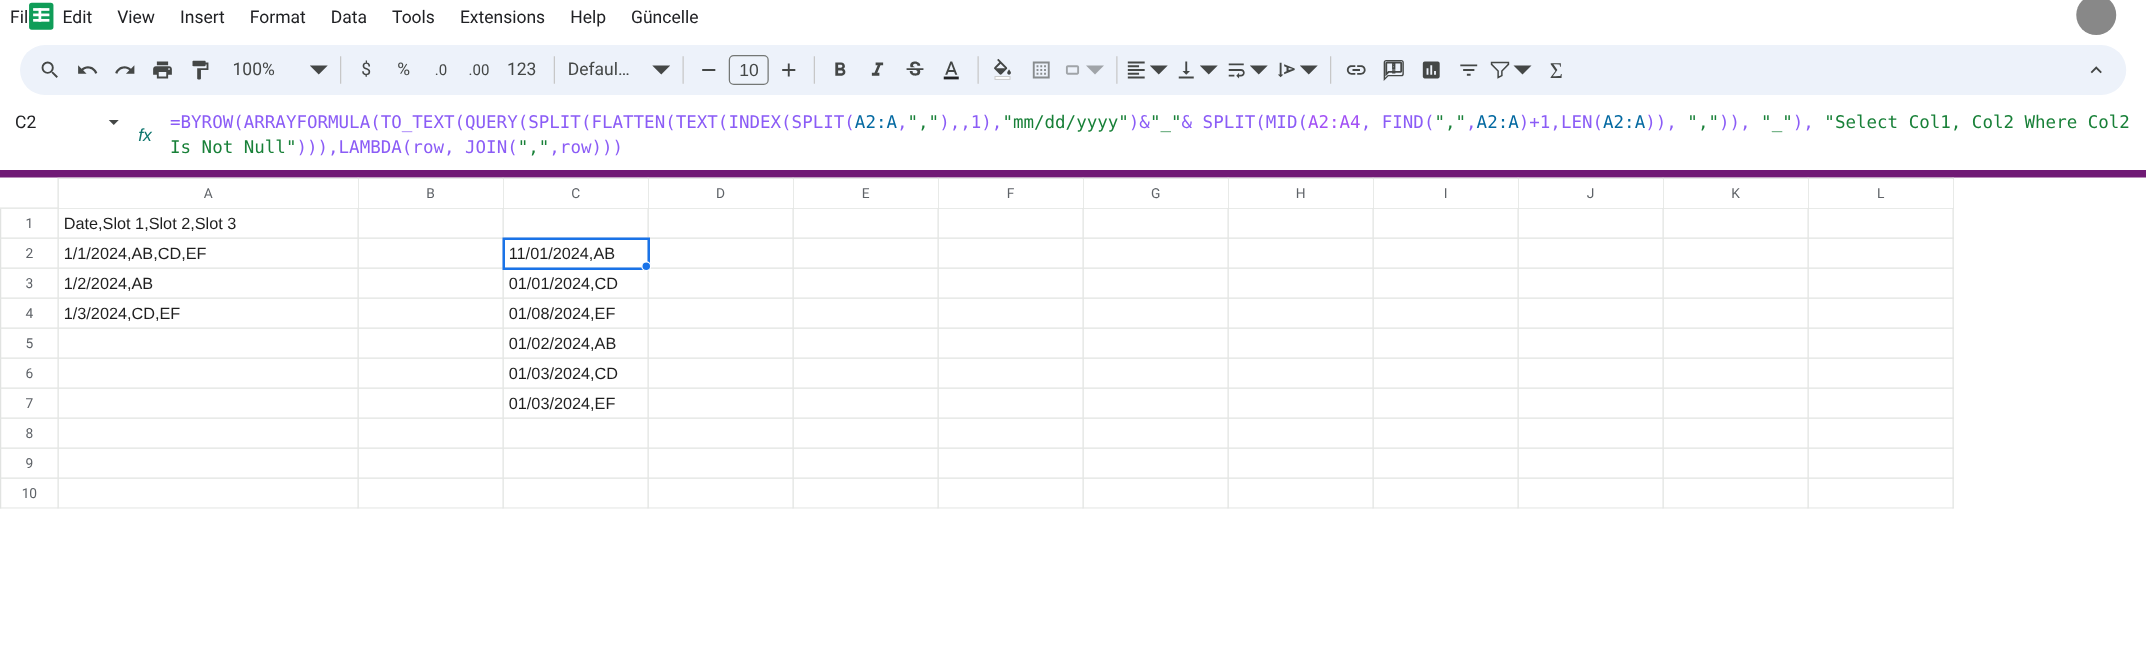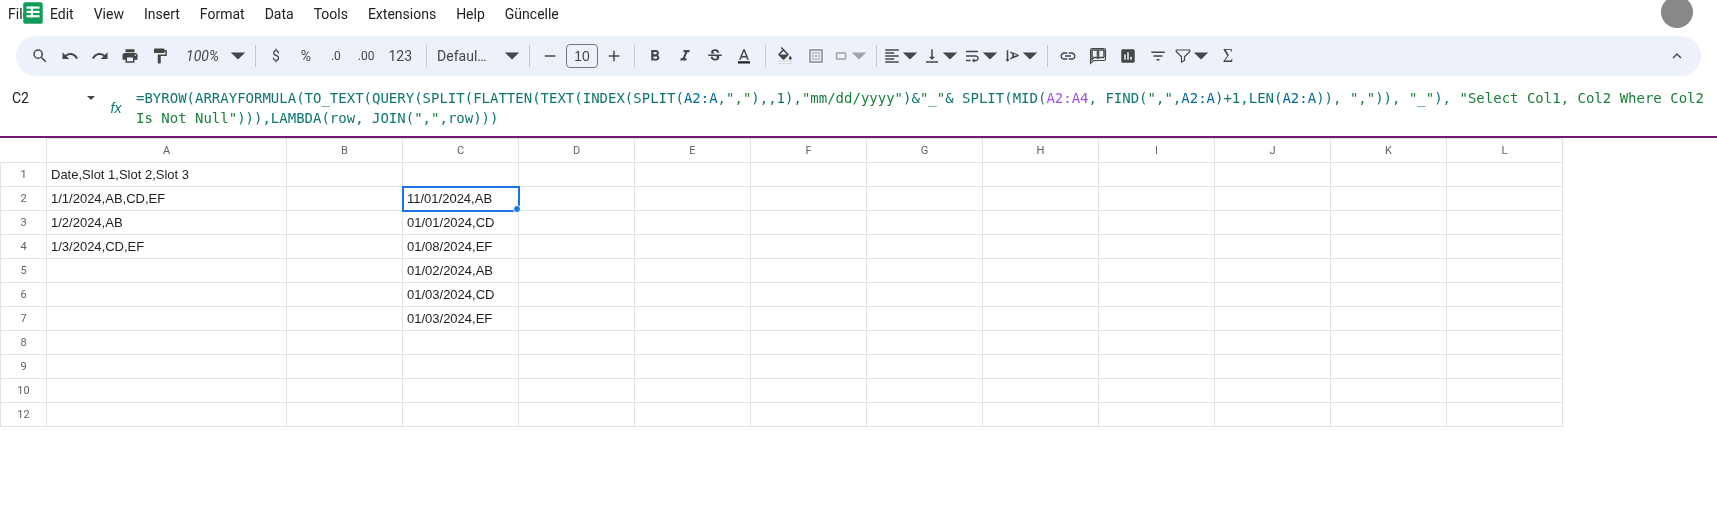--- a/index.html
+++ b/index.html
@@ -9,34 +9,34 @@
 .menu-bar .item { padding: 4px 8px; font-size: 14px; color: #202124; border-radius: 4px; cursor: pointer; }
 .logo { position: absolute; left: 20px; top: 0px; width: 32px; height: 24px; }
 .logo svg { width: 26px; height: 26px; }
 
 .toolbar-wrap { padding: 8px 16px 4px 16px; }
 .toolbar { display: flex; align-items: center; height: 40px; background: #edf2fa; border-radius: 24px; padding: 0 10px; gap: 2px; }
 .tb { display: flex; align-items: center; justify-content: center; min-width: 28px; height: 28px; border-radius: 4px; color: #444746; cursor: pointer; }
 .tb svg { width: 18px; height: 18px; fill: #444746; }
 .tb-text { font-size: 14px; padding: 0 6px; color: #444746; }
 .sep { width: 1px; height: 22px; background: #c7c7c7; margin: 0 4px; }
-.zoom { display: flex; align-items: center; gap: 4px; padding: 0 4px; font-style: italic; }
+.zoom { display: flex; align-items: center; gap: 20px; padding: 0 4px; }
 .font-sel { width: 70px; font-size: 14px; color: #444746; padding: 0 4px; overflow: hidden; white-space: nowrap; text-overflow: ellipsis; }
 .fsize-box { display: flex; align-items: center; gap: 2px; }
 .fsize-input { width: 32px; height: 24px; border: 1px solid #747775; border-radius: 4px; text-align: center; font-size: 14px; background: #edf2fa; color: #444746; }
 .tb.dd { padding-right: 2px; }
 .collapse-btn { margin-left: auto; }
 .avatar { width: 32px; height: 32px; border-radius: 50%; background: #888; position: absolute; right: 24px; top: -4px; }
 
-.namebox-row { display: flex; align-items: flex-start; border-bottom: 2px solid #701a75; min-height: 46px; padding: 4px 0; }
+.namebox-row { display: flex; align-items: flex-start; border-bottom: 6px solid #701a75; min-height: 46px; padding: 4px 0; }
 .namebox { display: flex; align-items: center; width: 104px; height: 28px; padding: 0 8px 0 12px; font-size: 14px; }
 .namebox .nb-caret { margin-left: auto; }
 .fx-icon { width: 24px; display: flex; align-items: center; justify-content: center; color: #0f766e; font-style: italic; font-family: Liberation Sans, sans-serif; font-size: 14px; align-self: center; }
 .formula-bar { flex: 1; font-family: Menlo, Consolas, monospace; font-size: 14px; padding: 4px 8px; line-height: 20px; }
-.formula-bar .fn { color: #0f766e; }
+.formula-bar .fn { color: #8b5cf6; }
 .formula-bar .ref1 { color: #0369a1; }
 .formula-bar .ref3 { color: #a250f5; }
 .formula-bar .str { color: #188038; }
 
 .grid-wrap { position: relative; overflow: auto; }
 table.grid { border-collapse: collapse; table-layout: fixed; }
 .grid th, .grid td { border: 1px solid #e1e3e1; font-weight: normal; }
 .grid .corner { width: 46px; height: 24px; background: #fff; border-left: none; border-top: none;}
 .grid thead th.colh { height: 24px; background: #fff; font-size: 11px; color: #5f6368; text-align: center; position: relative; }
 .grid tbody th.rowh { width: 46px; background: #fff; font-size: 11px; color: #5f6368; text-align: center; }
@@ -431,30 +431,15 @@
           <td></td>
           <td></td>
           <td></td>
           <td></td>
           <td></td>
           <td></td>
           <td></td>
           <td></td>
           <td></td>
         </tr>
-        <tr>
-          <th class="rowh">12</th>
-          <td></td>
-          <td></td>
-          <td></td>
-          <td></td>
-          <td></td>
-          <td></td>
-          <td></td>
-          <td></td>
-          <td></td>
-          <td></td>
-          <td></td>
-          <td></td>
-        </tr>
       </tbody>
 </table>
 </div>
 
 </body></html>

